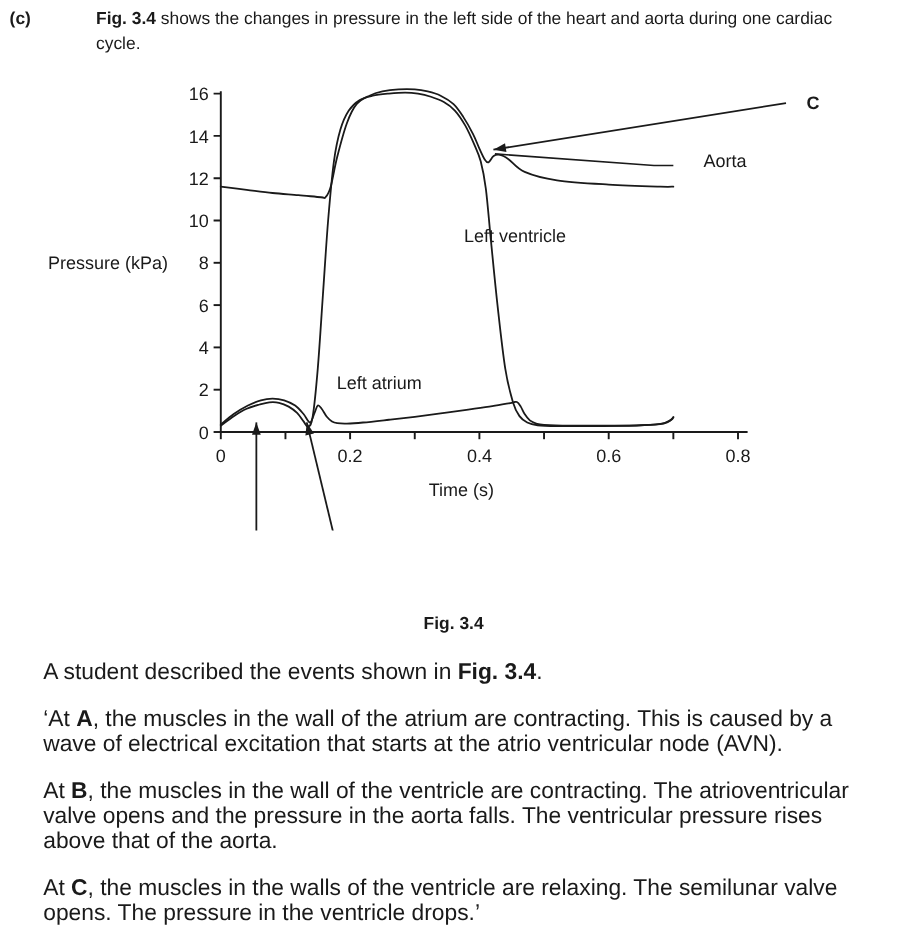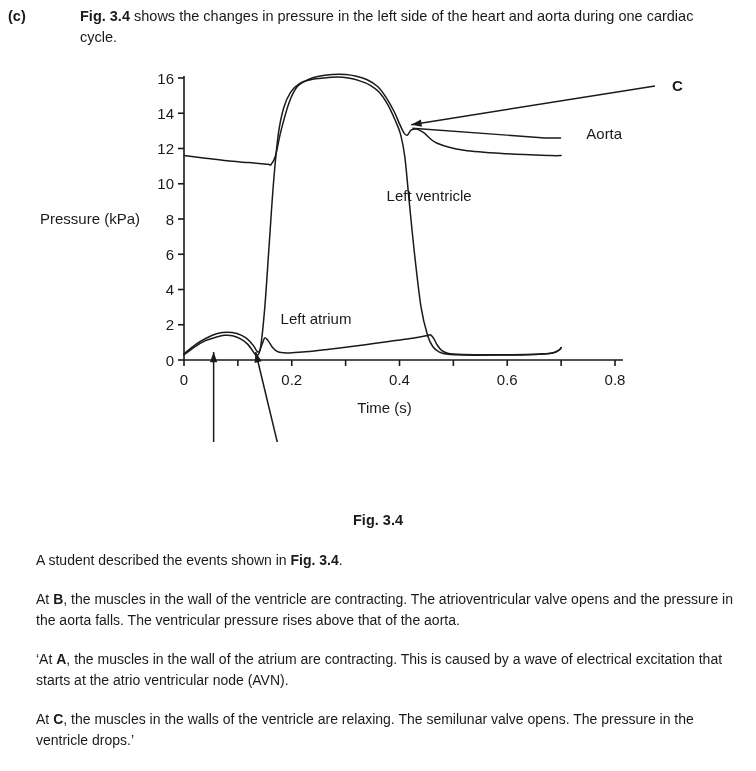--- a/index.html
+++ b/index.html
@@ -66,21 +66,21 @@
   }
 
   
   .body-block {
     position: absolute;
     left: 36px;
     top: 550px;
     width: 700px;
   }
   .para {
-    font-size: 14px;
+    font-size: 19px;
     line-height: 21px;
     margin: 0 0 18px 0;
   }
   .para:last-child { margin-bottom: 16px; }
   .para b { font-weight: bold; }
 
   
   text {
     font-family: "Liberation Sans", sans-serif;
     fill: #1a1a1a;
@@ -193,18 +193,18 @@
           </g>
           <text x="672" y="38.93124999999998" text-anchor="start" class="point-label">C</text>
         </g>
       </svg>
   </div>
 
   <div class="fig-caption">Fig. 3.4</div>
 
   <div class="body-block">
     <p class="para"><span>A student described the events shown in </span><b>Fig. 3.4</b><span>.</span></p>
+    <p class="para"><span>‘At </span><b>A</b><span>, the muscles in the wall of the atrium are contracting. This is caused by a wave of electrical excitation that starts at the atrio ventricular node (AVN).</span></p>
     <p class="para"><span>At </span><b>B</b><span>, the muscles in the wall of the ventricle are contracting. The atrioventricular valve opens and the pressure in the aorta falls. The ventricular pressure rises above that of the aorta.</span></p>
-    <p class="para"><span>‘At </span><b>A</b><span>, the muscles in the wall of the atrium are contracting. This is caused by a wave of electrical excitation that starts at the atrio ventricular node (AVN).</span></p>
     <p class="para"><span>At </span><b>C</b><span>, the muscles in the walls of the ventricle are relaxing. The semilunar valve opens. The pressure in the ventricle drops.’</span></p>
   </div>
 
 </div>
 
 </body></html>

